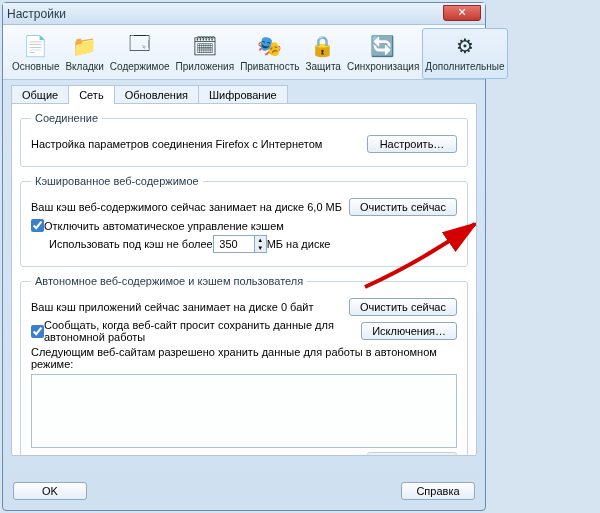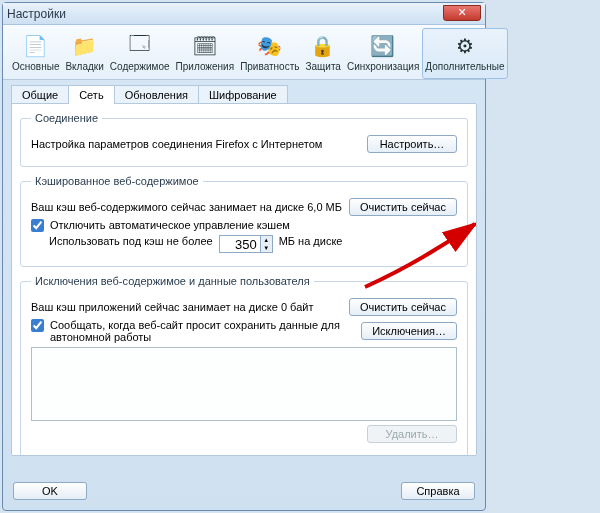--- a/index.html
+++ b/index.html
@@ -12,26 +12,26 @@
   .tool-item { flex: 1; display: flex; flex-direction: column; align-items: center; padding: 4px 2px 6px 2px; font-size: 10px; color: #233; cursor: pointer; border: 1px solid transparent; }
   .tool-item.selected { background: linear-gradient(#e9f2fb, #d9e9f8); border: 1px solid #9cc1e6; border-radius: 3px; }
   .tool-icon { width: 28px; height: 26px; display: flex; align-items: center; justify-content: center; font-size: 20px; margin-bottom: 2px; }
   .subtabs { display: flex; padding: 4px 8px 0 8px; }
   .subtab { padding: 3px 10px; font-size: 11px; border: 1px solid #b5c9de; border-bottom: none; background: #eaf3fb; margin-right: -1px; cursor: pointer; position: relative; top: 1px; }
   .subtab.active { background: #fff; z-index: 2; }
   .pane { margin: 0 8px 20px 8px; background: #fff; border: 1px solid #b5c9de; border-radius: 2px; padding: 8px; flex: 1; overflow: hidden; }
   fieldset { border: 1px solid #c6d6e6; border-radius: 3px; padding: 8px 10px 10px 10px; margin-bottom: 8px; }
   legend { font-size: 11px; color: #2a3d50; padding: 0 4px; }
   .row { display: flex; align-items: center; justify-content: space-between; margin: 3px 0; gap: 6px; }
-  .left { display: flex; gap: 6px; flex: 1; }
+  .left { display: flex; align-items: center; flex: 1; }
   button.btn { font-size: 11px; padding: 2px 10px; background: linear-gradient(#fefefe, #e5eef7); border: 1px solid #8ea9c4; border-radius: 3px; cursor: pointer; min-width: 90px; }
   button.btn:disabled { color: #9aa; border-color: #c6d0da; background: #f0f3f6; cursor: default; }
   input[type="checkbox"] { width: 13px; height: 13px; accent-color: #3a7ed2; }
   .spinner { display: inline-flex; border: 1px solid #8ea9c4; height: 18px; }
-  .spinner input { width: 40px; height: 16px; border: none; text-align: right; padding-right: 3px; font-size: 13px; }
+  .spinner input { width: 40px; height: 16px; border: none; text-align: right; padding-right: 16px; font-size: 11px; }
   .spinner .spins { display: flex; flex-direction: column; width: 12px; }
   .spinner .spins div { flex: 1; font-size: 6px; display: flex; align-items: center; justify-content: center; background: #e8eef5; border-left: 1px solid #8ea9c4; cursor: pointer; }
   .sitelist { width: 100%; height: 74px; border: 1px solid #aebfd0; background: #fdfefe; margin-top: 4px; }
   .footer { display: flex; justify-content: space-between; gap: 18px; padding: 6px 10px 10px 10px; }
   .footer button { min-width: 74px; }
   .arrow { position: absolute; pointer-events: none; }
   .indent { padding-left: 18px; }
 </style>
 </head>
 <body>
@@ -114,32 +114,33 @@
                 <div>▲</div>
                 <div>▼</div>
               </span>
           </span>
           <span>МБ на диске</span>
         </div>
       </div>
     </fieldset>
 
     <fieldset>
-      <legend>Исключения веб-содержимое и данные пользователя</legend>
+      <legend>Автономное веб-содержимое и кэшем пользователя</legend>
       <div class="row">
         <span>Ваш кэш приложений сейчас занимает на диске 0 байт</span>
         <button class="btn">Очистить сейчас</button>
       </div>
       <div class="row">
         <div class="left">
           <input type="checkbox" checked="" style="">
           <span>Сообщать, когда веб-сайт просит сохранить данные для автономной работы</span>
         </div>
         <button class="btn">Исключения…</button>
       </div>
+      <div>Следующим веб-сайтам разрешено хранить данные для работы в автономном режиме:</div>
       <div class="sitelist"></div>
       <div class="row" style="justify-content:flex-end; margin-top:4px;">
         <button class="btn" disabled="">Удалить…</button>
       </div>
     </fieldset>
 
     <svg class="arrow" style="left:348px; top:108px;" width="130" height="90">
       <defs>
           <marker id="ah" markerWidth="10" markerHeight="10" refX="8" refY="3" orient="auto">
             <path d="M0,0 L9,3 L0,6 Z" fill="#d40000"></path>

